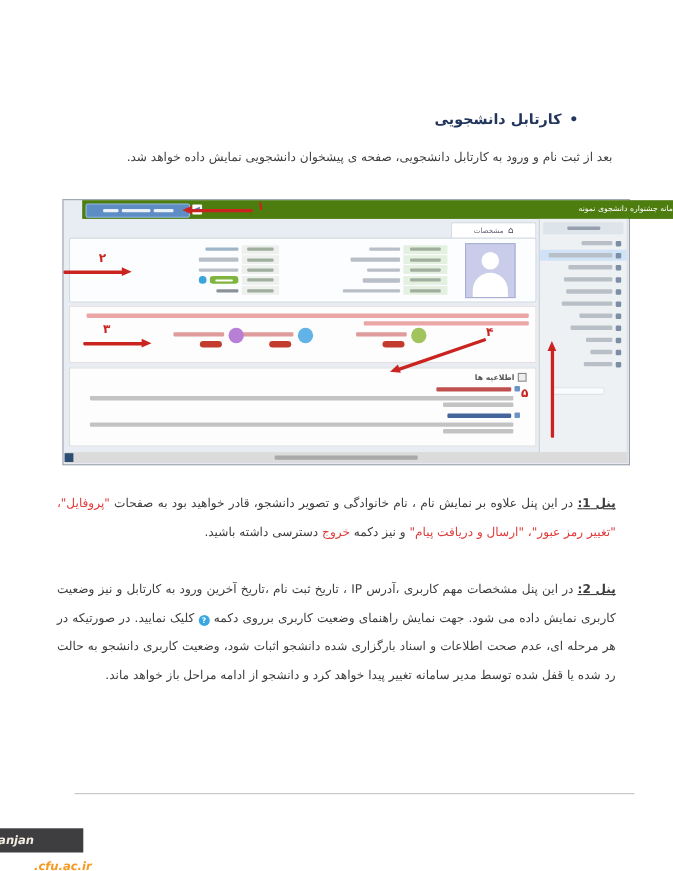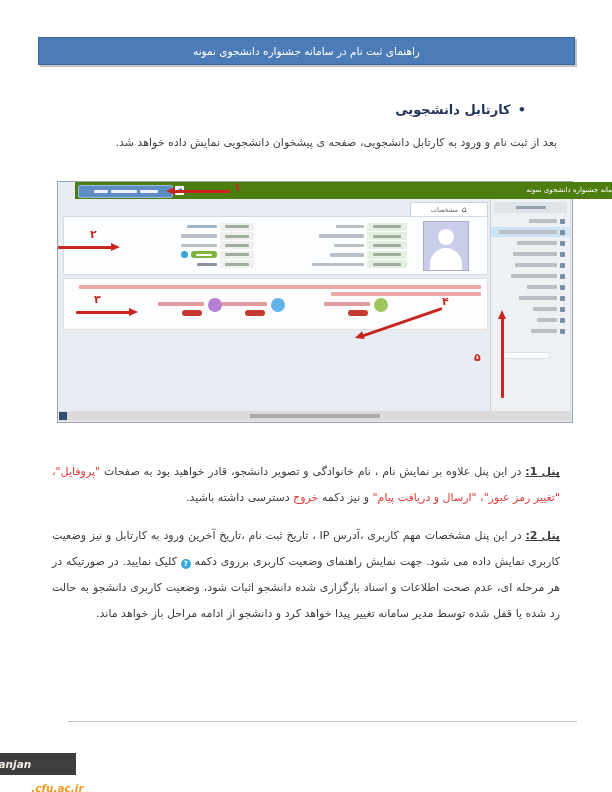--- a/index.html
+++ b/index.html
@@ -98,23 +98,20 @@
   .watermark{left:0;top:753px;width:76px;height:22px;background:#3e3e40;display:flex;align-items:center;
              justify-content:center;font-style:italic;font-weight:bold;font-size:10.5px;direction:ltr;}
   .wm-prefix{color:#f2ece2;}
   .wm-suffix{color:#f59a23;margin-top:48px;}
 </style>
 </head>
 <body>
 
 <div class="page">
 
-  <div class="abs doc-header">
-    <span>راهنمای ثبت نام در سامانه جشنواره دانشجوی نمونه</span>
-  </div>
 
   <div class="abs section-head">
     <span class="bullet">•</span>
     <span>کارتابل دانشجویی</span>
   </div>
 
   <div class="abs intro">
     <div>بعد از ثبت نام و ورود به کارتابل دانشجویی، صفحه ی پیشخوان دانشجویی نمایش داده خواهد شد.</div>
   </div>
 
@@ -274,20 +271,38 @@
       <span class="svc-label" style="left:260px;top:23px"></span>
       <span class="svc-pill" style="left:284px;top:31px"></span>
       <span class="svc-circle" style="left:207px;top:19px;background:#62b4e8"></span>
       <span class="svc-label" style="left:157px;top:23px"></span>
       <span class="svc-pill" style="left:181px;top:31px"></span>
       <span class="svc-circle" style="left:144px;top:19px;background:#b77fd6"></span>
       <span class="svc-label" style="left:94px;top:23px"></span>
       <span class="svc-pill" style="left:118px;top:31px"></span>
     </div>
 
+    <div class="abs panel-announce">
+      <div class="ann-head">
+        <span class="ann-head-ico"></span>
+        <span class="ann-title-txt">اطلاعیه ها</span>
+      </div>
+      <div class="ann-item-title" style="right:14px;top:16px">
+        <span class="ann-ico"></span>
+          <span class="bar-red"></span>
+      </div>
+      <span class="bar-body" style="right:20px;top:25px;width:385px"></span>
+      <span class="bar-body" style="right:20px;top:31px;width:64px"></span>
+      <div class="ann-item-title" style="right:14px;top:40px">
+        <span class="ann-ico"></span>
+          <span class="bar-blue"></span>
+      </div>
+      <span class="bar-body" style="right:20px;top:49px;width:385px"></span>
+      <span class="bar-body" style="right:20px;top:55px;width:64px"></span>
+    </div>
 
     <div class="abs sh-footer">
         <i></i>
       </div>
     <div class="abs sh-corner"></div>
 
     <div class="arrow" style="left:108px;top:5px;width:64px;height:9px">
       <span class="head" style="left:0;top:0;border-width:4.5px 9px 4.5px 0;border-color:transparent #c9241f transparent transparent"></span>
       <span class="shaft" style="left:8px;top:3px;width:56px;height:3px"></span>
     </div>
@@ -312,21 +327,21 @@
     <span class="alabel" style="left:384px;top:114px">۴</span>
 
     <div class="arrow" style="left:440px;top:128px;width:9px;height:88px">
       <span class="head" style="left:0;top:0;border-width:0 4.5px 9px 4.5px;border-color:transparent transparent #c9241f transparent"></span>
       <span class="shaft" style="left:3px;top:8px;width:3px;height:80px"></span>
     </div>
     <span class="alabel" style="left:416px;top:170px">۵</span>
 
   </div>
 
-  <p class="abs para" style="top:448px">
+  <p class="abs para" style="top:434px">
     <span class="plabel-b">پنل 1:</span><span> در این پنل علاوه بر نمایش نام ، نام خانوادگی و تصویر دانشجو، قادر خواهید بود به صفحات </span><span class="red">"پروفایل"، </span><span class="red">"تغییر رمز عبور"، </span><span class="red">"ارسال و دریافت پیام"</span><span> و نیز دکمه </span><span class="red">خروج</span><span> دسترسی داشته باشید.</span>
   </p>
 
   <p class="abs para" style="top:512px">
     <span class="plabel-b">پنل 2:</span><span> در این پنل مشخصات مهم کاربری ،آدرس IP ، تاریخ ثبت نام ،تاریخ آخرین ورود به کارتابل و نیز وضعیت کاربری نمایش داده می شود. جهت نمایش راهنمای وضعیت کاربری برروی دکمه </span><span class="inline-help">?</span><span> کلیک نمایید. در صورتیکه در هر مرحله ای، عدم صحت اطلاعات و اسناد بارگزاری شده دانشجو اثبات شود، وضعیت کاربری دانشجو به حالت رد شده یا قفل شده توسط مدیر سامانه تغییر پیدا خواهد کرد و دانشجو از ادامه مراحل باز خواهد ماند.</span>
   </p>
 
   <div class="abs footer-line"></div>
 
   <div class="abs watermark">

